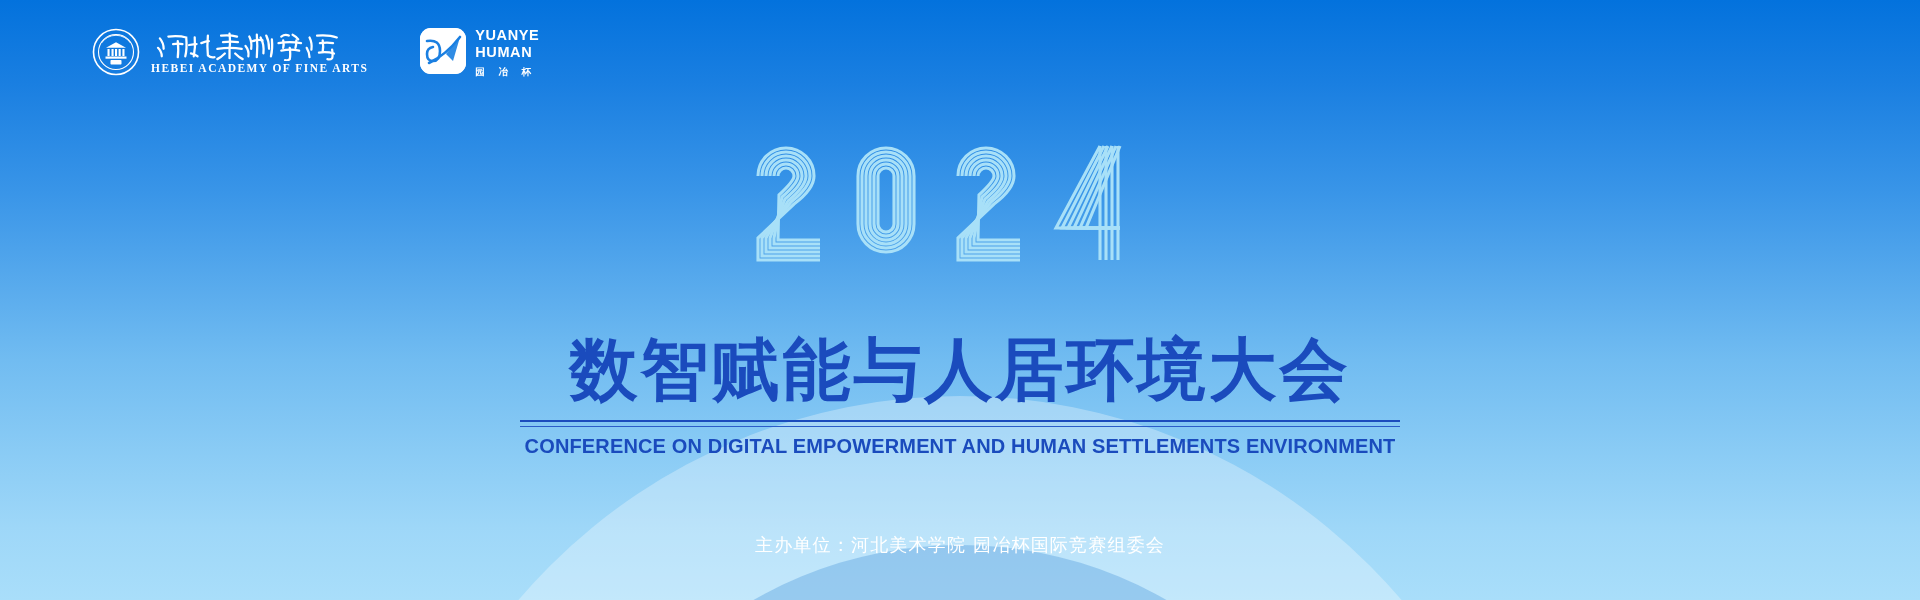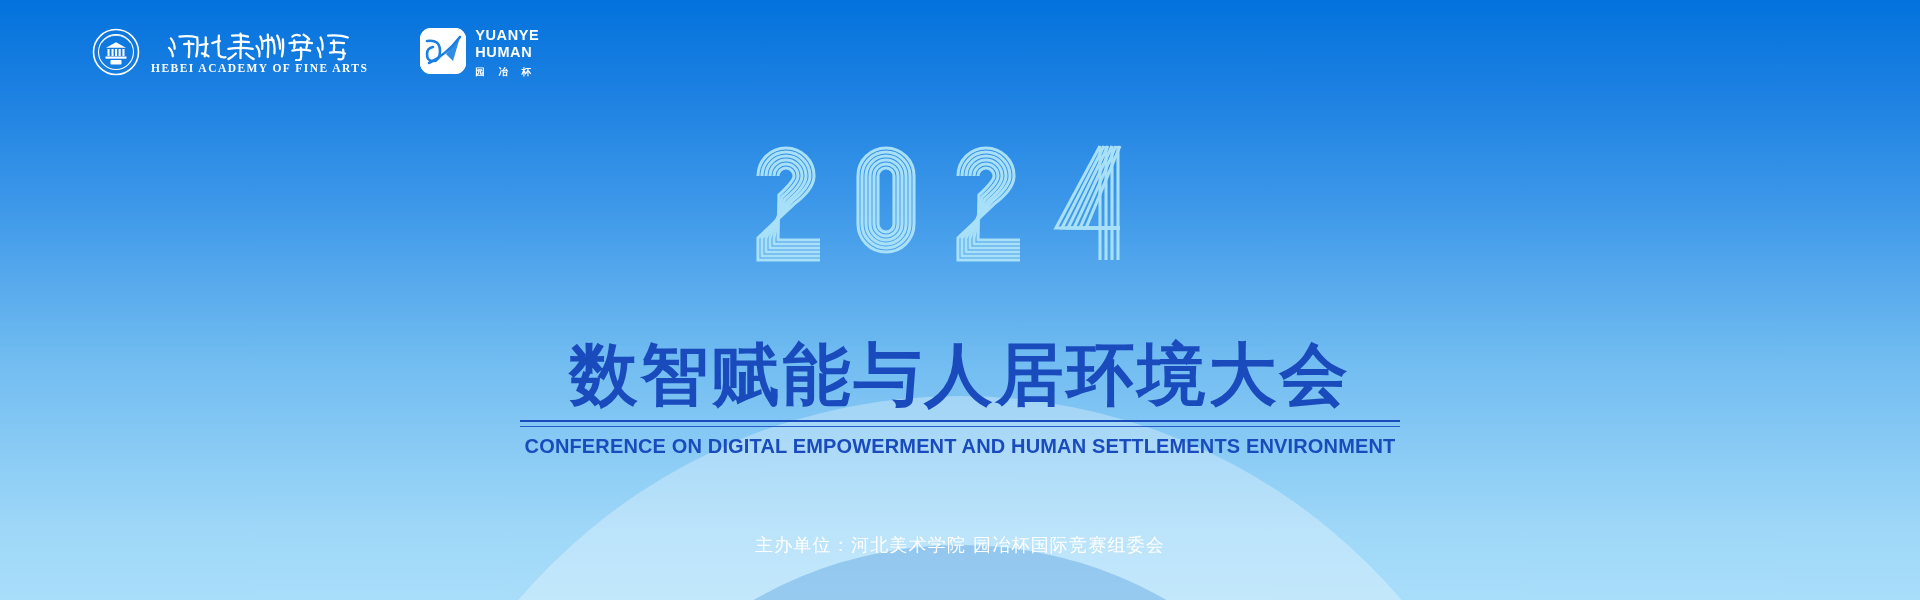--- a/index.html
+++ b/index.html
@@ -60,21 +60,21 @@
     left:92px; top:28px;
     display:flex;
     align-items:center;
     gap:52px;
     z-index:6;
   }
 
   .logo-hebei { display:flex; align-items:center; gap:11px; }
   .seal { width:48px; height:48px; flex:0 0 48px; }
 
-  .hebei-text { display:flex; flex-direction:column; gap:1px;text-align:right; }
+  .hebei-text { display:flex; flex-direction:column; gap:1px; }
   .hebei-cn {
     height:32px;
     display:block;
   }
   .hebei-en {
     font-family:"Liberation Serif", serif;
     font-size:11.5px;
     font-weight:700;
     letter-spacing:1.45px;
     color:#ffffff;
@@ -120,21 +120,21 @@
   
   #title-block {
     position:absolute;
     left:50%; transform:translateX(-50%);
     top:336px;
     width:880px;
     text-align:center;
     z-index:6;
   }
   #title-cn {
-    font-family:Liberation Serif, serif;
+    font-family:Liberation Mono, monospace;
     font-weight:700;
     font-size:68px;
     line-height:78px;
     letter-spacing:3px;
     color:#1a4bbd;
     white-space:nowrap;
   }
   .rule-group { margin-top:6px; }
   .rule {
     height:2px;

